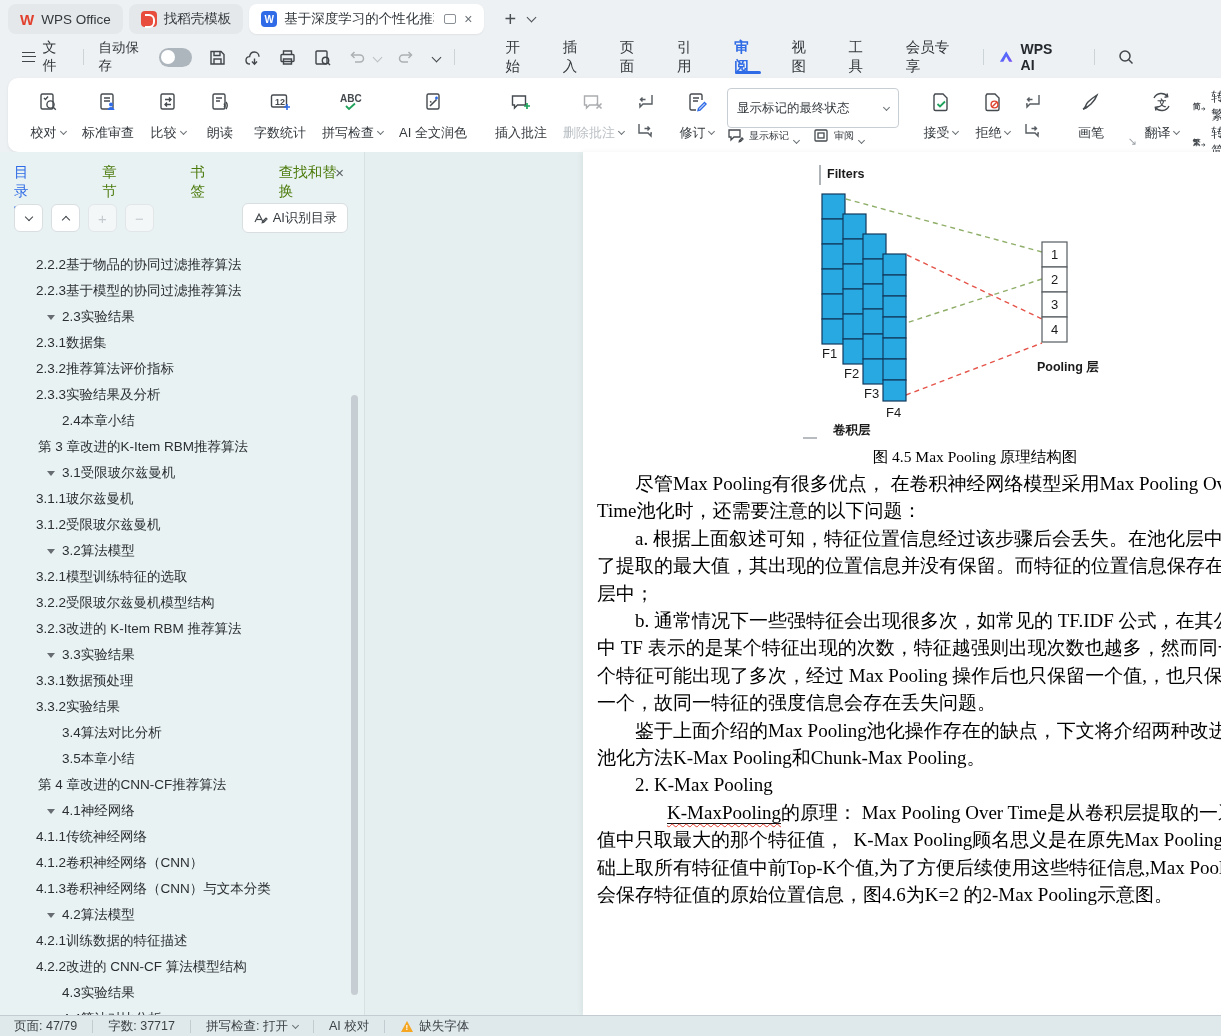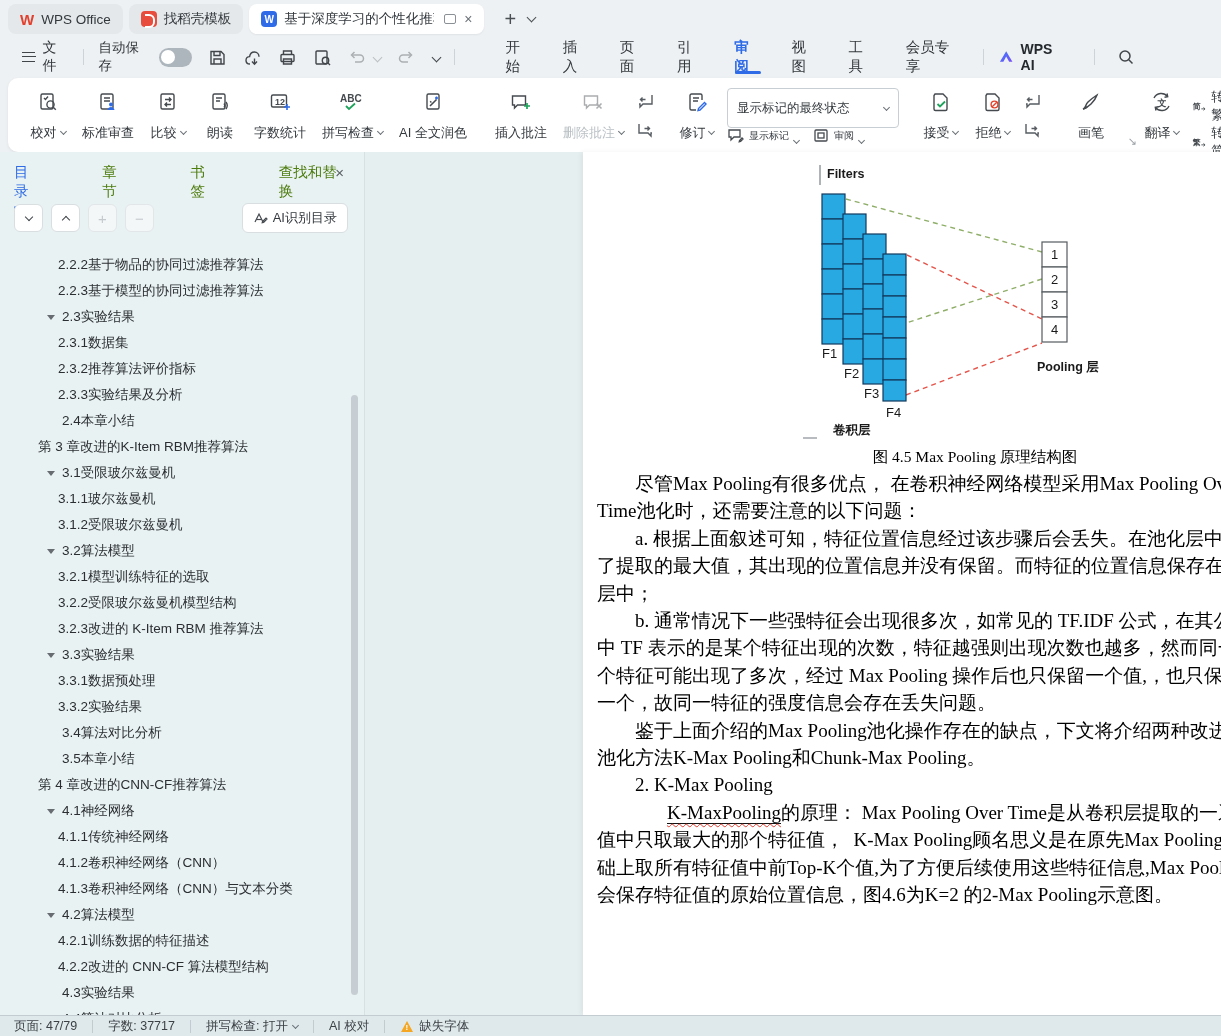--- a/index.html
+++ b/index.html
@@ -100,21 +100,21 @@
     border:1px solid #d9dee1; border-radius:6px; display:flex; align-items:center; gap:5px;
     padding:0 10px; font-size:13px; color:#33383d; }
   #toc { position:absolute; left:0; top:100px; width:352px; height:763px; overflow:hidden; }
   .toc-row { height:26px; display:flex; align-items:center; font-size:13.5px; color:#2b2f33;
     white-space:nowrap; }
   .toc-row .tri { width:0; height:0; border-left:4px solid transparent; border-right:4px solid transparent;
     border-top:5px solid #666c71; margin-right:7px; }
   .toc-row.l1 { padding-left:38px; }
   .toc-row.l2 { padding-left:62px; }
   .toc-row.l2.ex { padding-left:47px; }
-  .toc-row.l3 { padding-left:58px; }
+  .toc-row.l3 { padding-left:36px; }
   .side-scroll { position:absolute; right:6px; top:243px; width:7px; height:600px; border-radius:4px;
     background:#c7ced3; }
 
   
   .page { position:absolute; left:583px; top:0; width:638px; height:863px; background:#fff;
     box-shadow:-2px 0 5px rgba(0,0,0,.05); overflow:hidden; }
   .doc-text { position:absolute; left:14px; top:291px; width:756px;
     font-family:"Liberation Serif", serif; color:#000; }
   .caption { text-align:center; font-size:15.5px; line-height:27px; }
   .doc-line { font-size:19px; line-height:27.4px; white-space:pre; }

